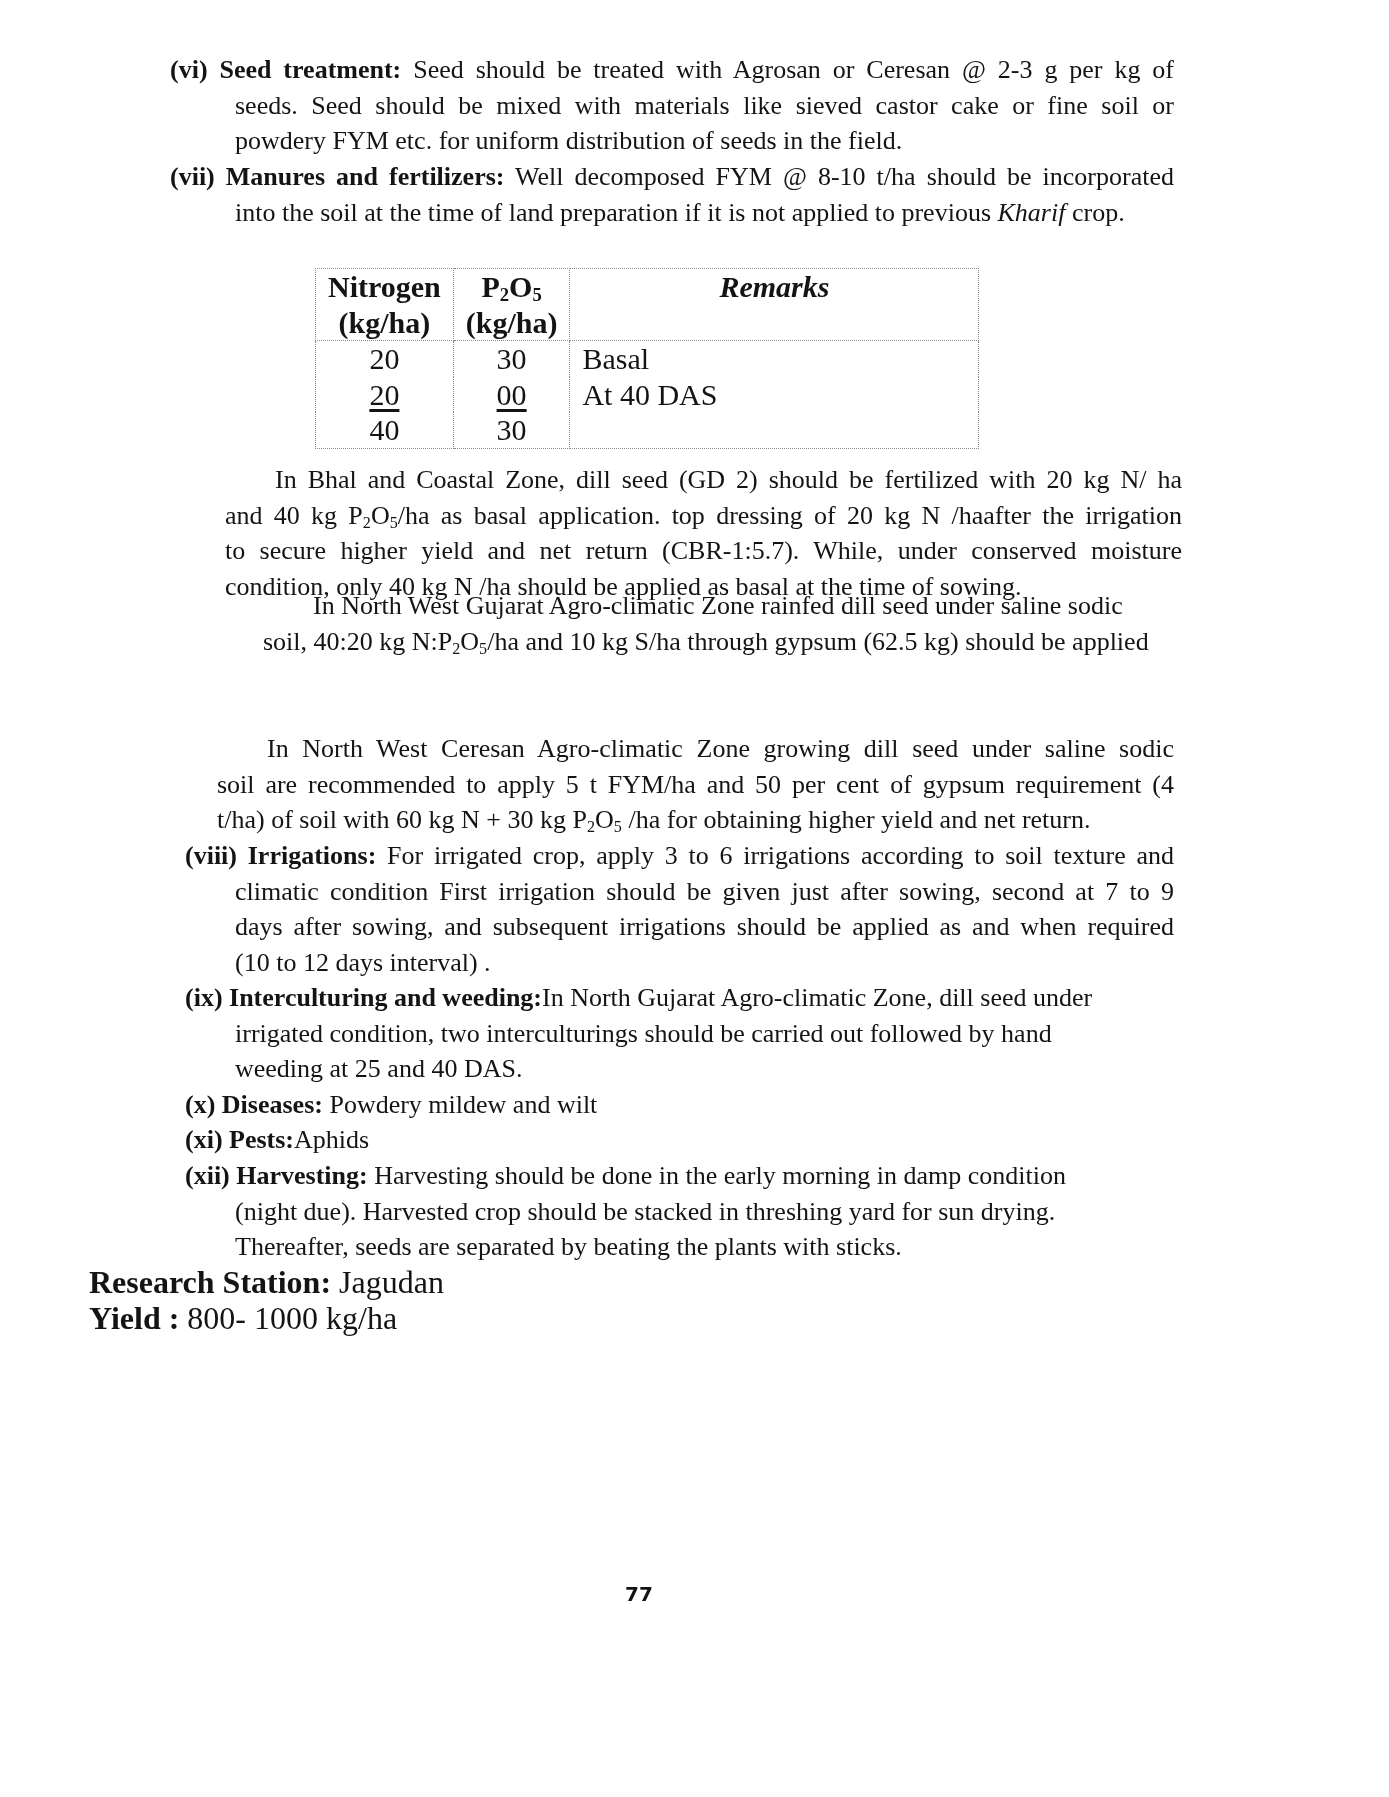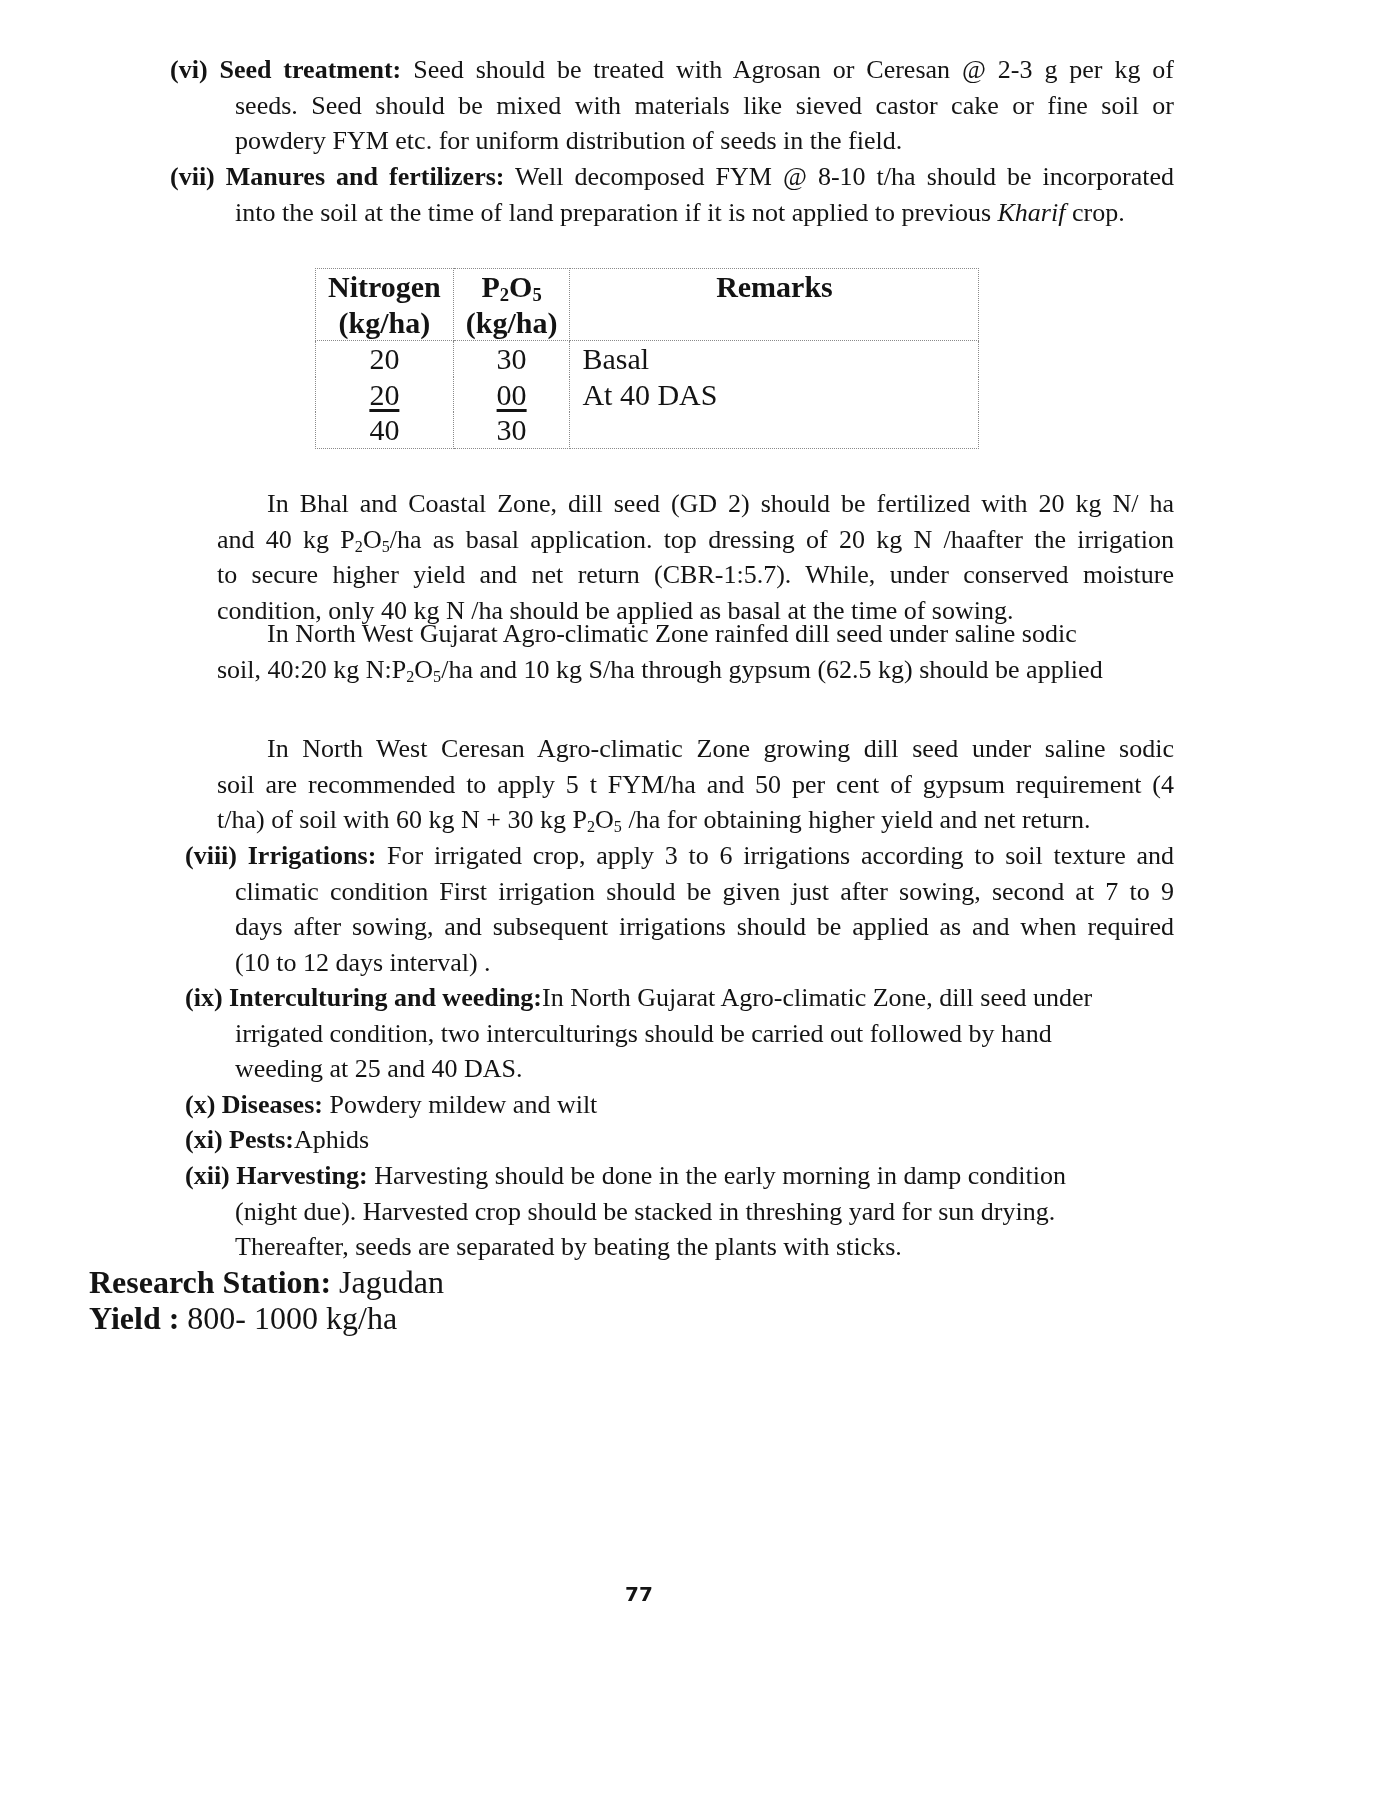--- a/index.html
+++ b/index.html
@@ -23,21 +23,21 @@
   .fert-table {
     position: absolute; left: 315px; top: 268px;
     border-collapse: collapse; font-size: 30px; line-height: 35.6px;
   }
   .fert-table td, .fert-table th {
     border: 1.5px dotted #8a8a8a; padding: 0 12px; vertical-align: top;
   }
   .fert-table th { font-weight: bold; text-align: center; }
   .fert-table th.c1 { width: 100px; }
   .fert-table th.c2 { width: 84px; }
-  .fert-table th.c3 { width: 384px; }
+  .fert-table th.c3 { width: 384px; font-style: italic; }
   .fert-table td.num { text-align: center; }
   .fert-table td.rem { text-align: left; }
   .fert-table tbody td { border-top: none; border-bottom: none; }
   .fert-table tbody tr:first-child td { border-top: 1.5px dotted #8a8a8a; }
   .fert-table tbody tr:last-child td { border-bottom: 1.5px dotted #8a8a8a; }
   .u { text-decoration: underline; text-underline-offset: 4px; }
 
   .para { position: absolute; left: 217px; width: 957px; }
   .para .ind { text-indent: 50px; display: block; }
 
@@ -83,28 +83,28 @@
         <td class="rem">At 40 DAS</td>
       </tr>
       <tr>
         <td class="num">40</td>
         <td class="num">30</td>
         <td class="rem"></td>
       </tr>
     </tbody>
   </table>
 
-  <div class="para txt" style="top:486px;">
+  <div class="para txt" style="top:462px;margin-left:8px;">
     <span class="ind" style="display:block;text-align-last:justify;">In Bhal and Coastal Zone, dill seed (GD 2) should be fertilized with 20 kg N/ ha</span>
     <span style="display:block;text-align-last:justify;"><span>and 40 kg P</span><sub>2</sub><span>O</span><sub>5</sub><span>/ha as basal application. top dressing of 20 kg N /haafter the irrigation</span></span>
     <span style="display:block;text-align-last:justify;">to secure higher yield and net return (CBR-1:5.7). While, under conserved moisture</span>
     <span style="display:block;">condition, only 40 kg N /ha should be applied  as basal at the time of sowing.</span>
   </div>
 
-  <div class="para txt" style="top:616px;">
+  <div class="para txt" style="top:588px;margin-left:46px;">
     <span class="ind" style="display:block;">In North West Gujarat Agro-climatic Zone rainfed dill seed under saline sodic</span>
     <span style="display:block;"><span>soil, 40:20 kg N:P</span><sub>2</sub><span>O</span><sub>5</sub><span>/ha and 10 kg S/ha through gypsum (62.5 kg) should be applied</span></span>
   </div>
 
   <div class="para txt" style="top:731px;">
     <span class="ind" style="display:block;text-align-last:justify;">In North West Ceresan Agro-climatic Zone growing dill seed under saline sodic</span>
     <span style="display:block;text-align-last:justify;">soil are recommended to apply 5 t FYM/ha and 50 per cent of gypsum requirement (4</span>
     <span style="display:block;"><span>t/ha) of soil with 60 kg N + 30 kg P</span><sub>2</sub><span>O</span><sub>5</sub><span> /ha for obtaining higher yield and net return.</span></span>
   </div>
 

